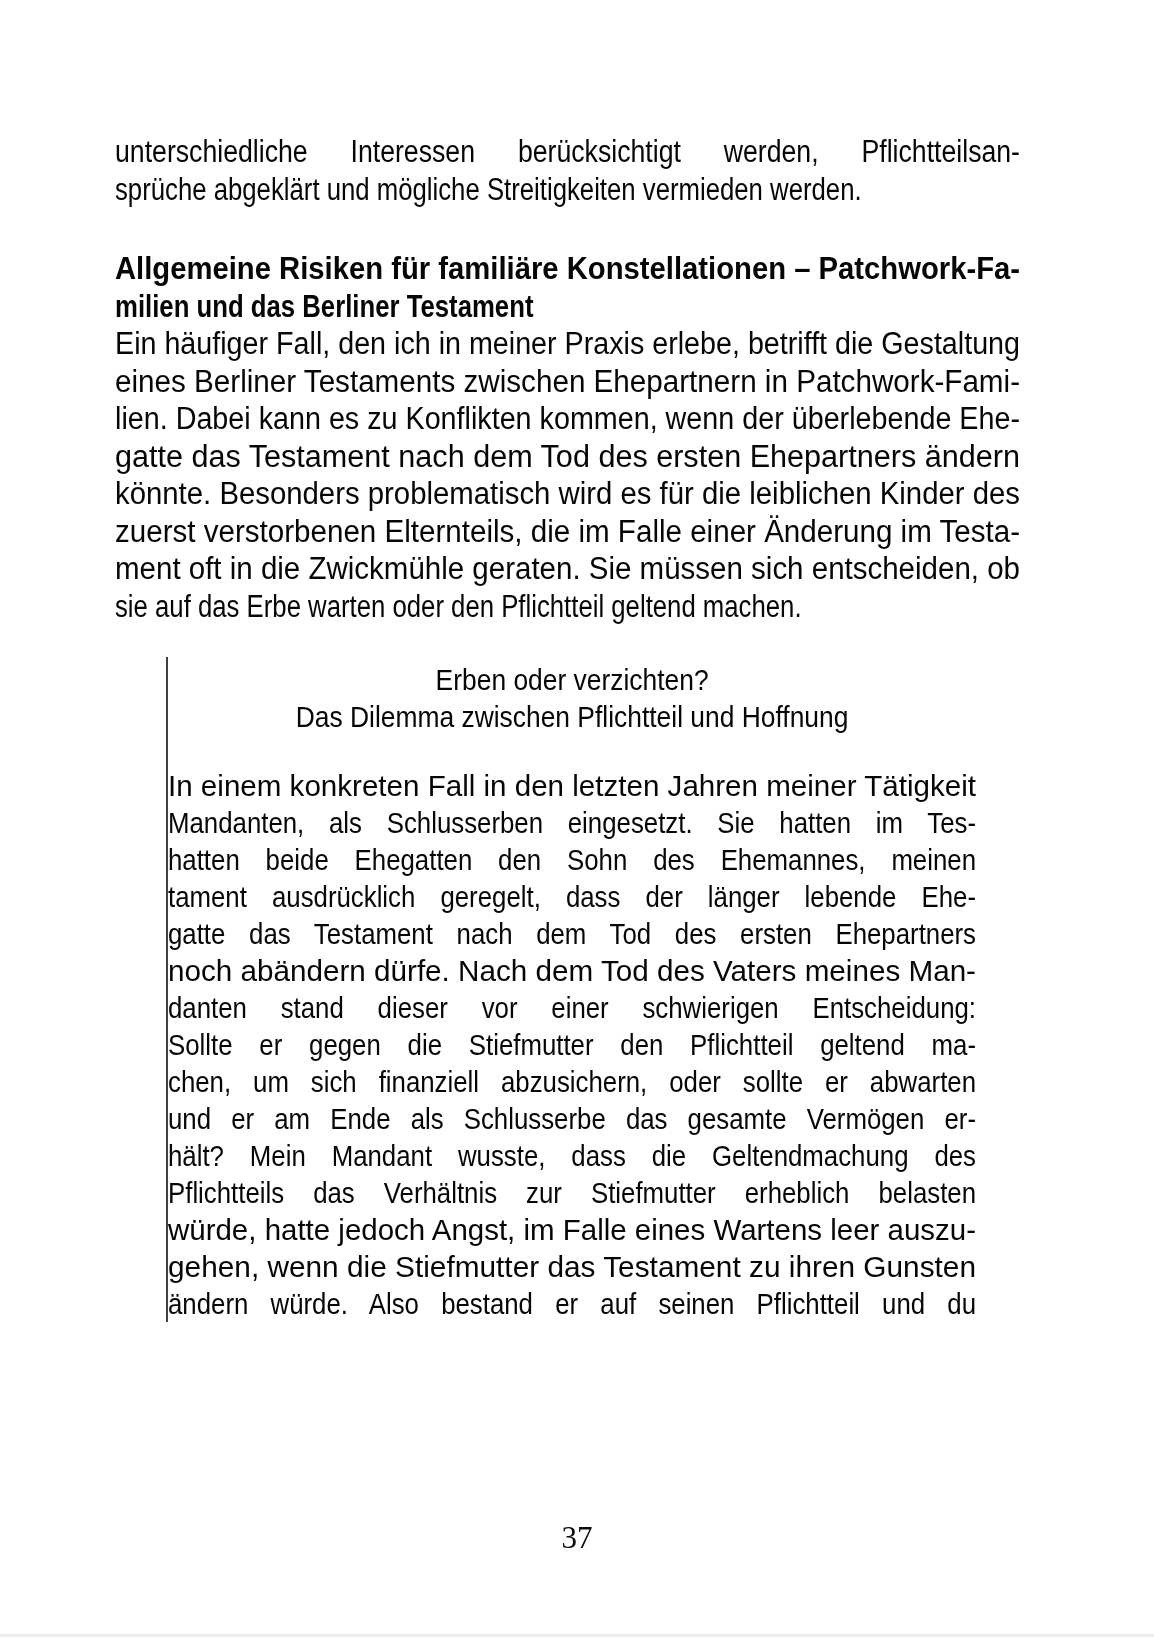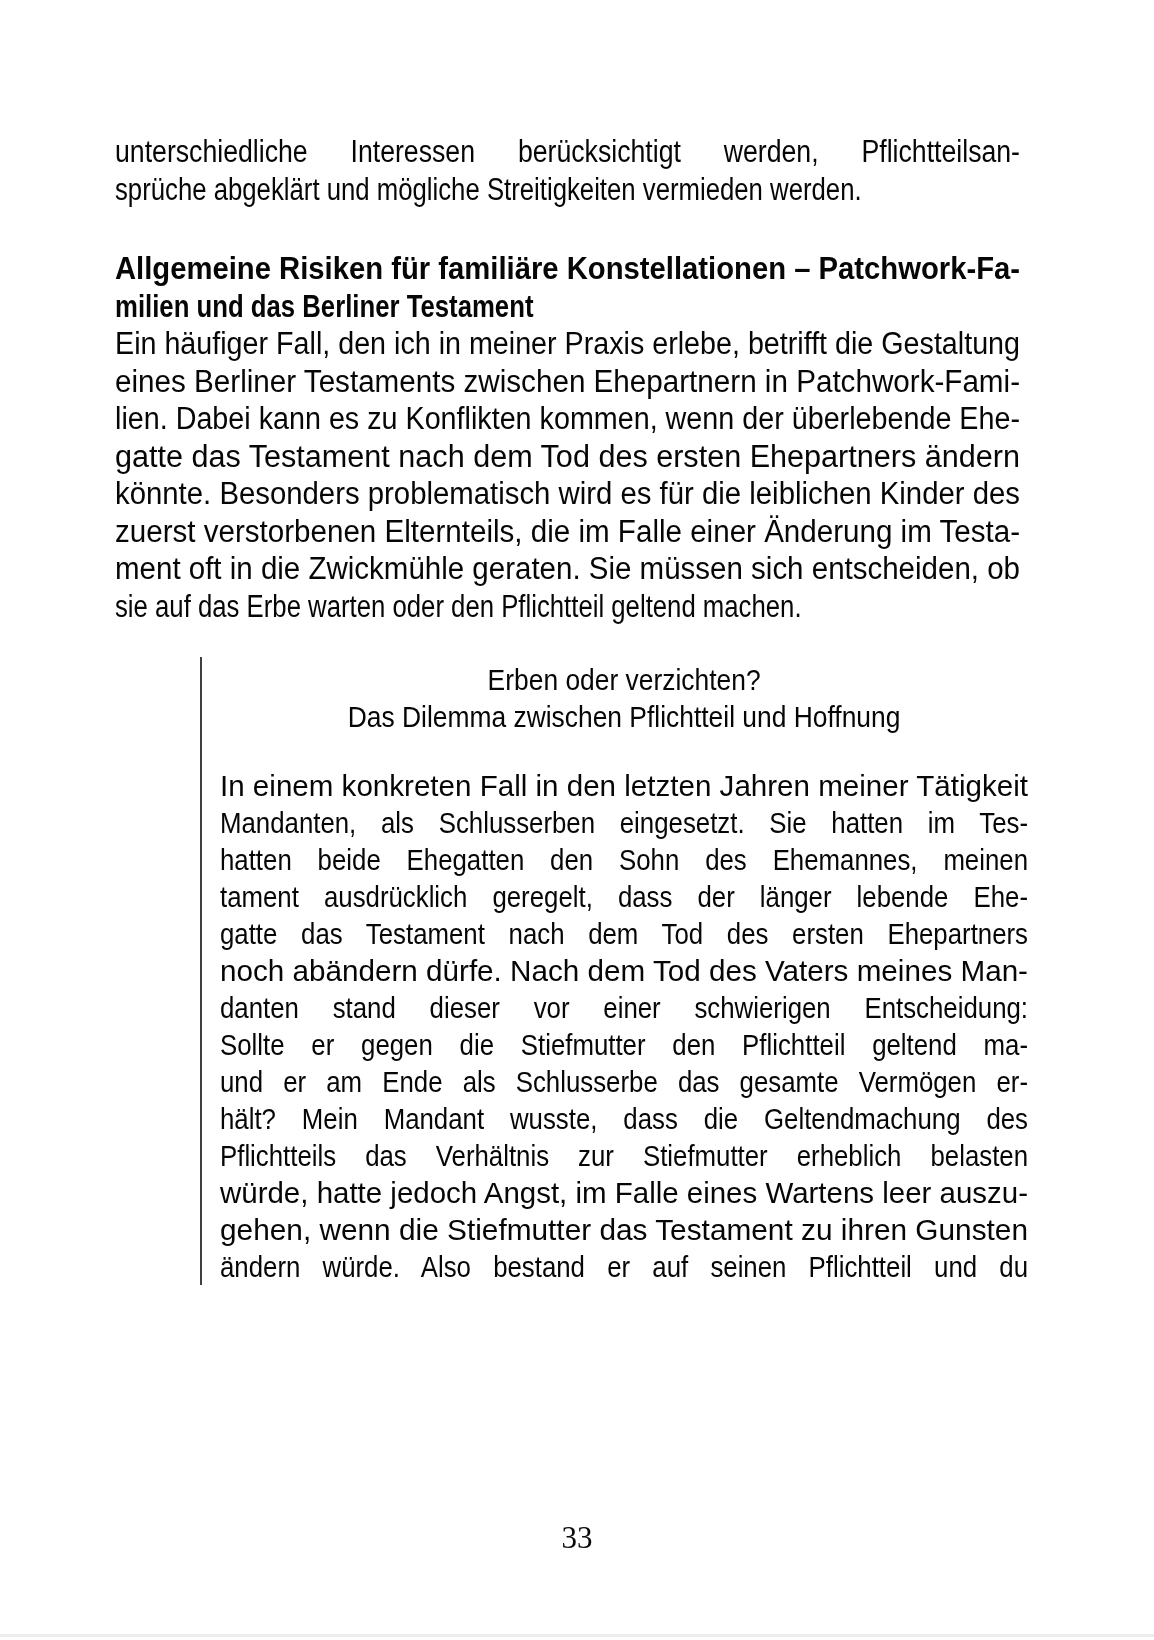--- a/index.html
+++ b/index.html
@@ -18,24 +18,24 @@
     white-space: nowrap;
     transform-origin: 0 50%;
   }
   .center-line { text-align: center; }
   .block-intro   { margin-top: 133px; }
   .block-heading { margin-top: 42px; }
   .block-heading .line { font-weight: 700; }
   .block-para    { }
   .quote {
     margin-top: 32px;
-    margin-left: 85px;
+    margin-left: 51px;
     width: 808px;
     border-left: 2px solid #404040;
-    padding: 4px 0 0 18px;
+    padding: 4px 0 0 0;
   }
   .quote .line { line-height: 37px; font-size: 30px; }
   .quote-title { margin-bottom: 32px; }
   .pagenum {
     position: absolute; top: 1520px; left: 0; width: 1154px;
     text-align: center;
     font-family: "Liberation Serif", serif;
     font-size: 31px;
     color: #0a0a0a;
   }
@@ -79,26 +79,27 @@
       </div>
       <div class="quote-body">
         <div class="line"><span style="transform: scaleX(0.985497);">In einem konkreten Fall in den letzten Jahren meiner Tätigkeit</span></div>
         <div class="line"><span style="transform: scaleX(0.86); word-spacing: 20.4224px;">Mandanten, als Schlusserben eingesetzt. Sie hatten im Tes-</span></div>
         <div class="line"><span style="transform: scaleX(0.86); word-spacing: 21.7528px;">hatten beide Ehegatten den Sohn des Ehemannes, meinen</span></div>
         <div class="line"><span style="transform: scaleX(0.86); word-spacing: 20.8153px;">tament ausdrücklich geregelt, dass der länger lebende Ehe-</span></div>
         <div class="line"><span style="transform: scaleX(0.86); word-spacing: 19.184px;">gatte das Testament nach dem Tod des ersten Ehepartners</span></div>
         <div class="line"><span style="transform: scaleX(0.988134);">noch abändern dürfe. Nach dem Tod des Vaters meines Man-</span></div>
         <div class="line"><span style="transform: scaleX(0.86); word-spacing: 30.9563px;">danten stand dieser vor einer schwierigen Entscheidung:</span></div>
         <div class="line"><span style="transform: scaleX(0.86); word-spacing: 22.8051px;">Sollte er gegen die Stiefmutter den Pflichtteil geltend ma-</span></div>
+        <div class="line"><span style="transform: scaleX(0.86); word-spacing: 17.1801px;">chen, um sich finanziell abzusichern, oder sollte er abwarten</span></div>
         <div class="line"><span style="transform: scaleX(0.86); word-spacing: 15.0837px;">und er am Ende als Schlusserbe das gesamte Vermögen er-</span></div>
         <div class="line"><span style="transform: scaleX(0.86); word-spacing: 21.7706px;">hält? Mein Mandant wusste, dass die Geltendmachung des</span></div>
         <div class="line"><span style="transform: scaleX(0.86); word-spacing: 25.4121px;">Pflichtteils das Verhältnis zur Stiefmutter erheblich belasten</span></div>
         <div class="line"><span style="transform: scaleX(0.982203);">würde, hatte jedoch Angst, im Falle eines Wartens leer auszu-</span></div>
         <div class="line"><span style="transform: scaleX(0.993506);">gehen, wenn die Stiefmutter das Testament zu ihren Gunsten</span></div>
         <div class="line"><span style="transform: scaleX(0.86); word-spacing: 17.483px;">ändern würde. Also bestand er auf seinen Pflichtteil und du</span></div>
       </div>
     </div>
 
   </div>
 
-  <div class="pagenum">33</div>
+  <div class="pagenum">37</div>
   <div class="bottom-rule"></div>
 </div>
 
 </body></html>

